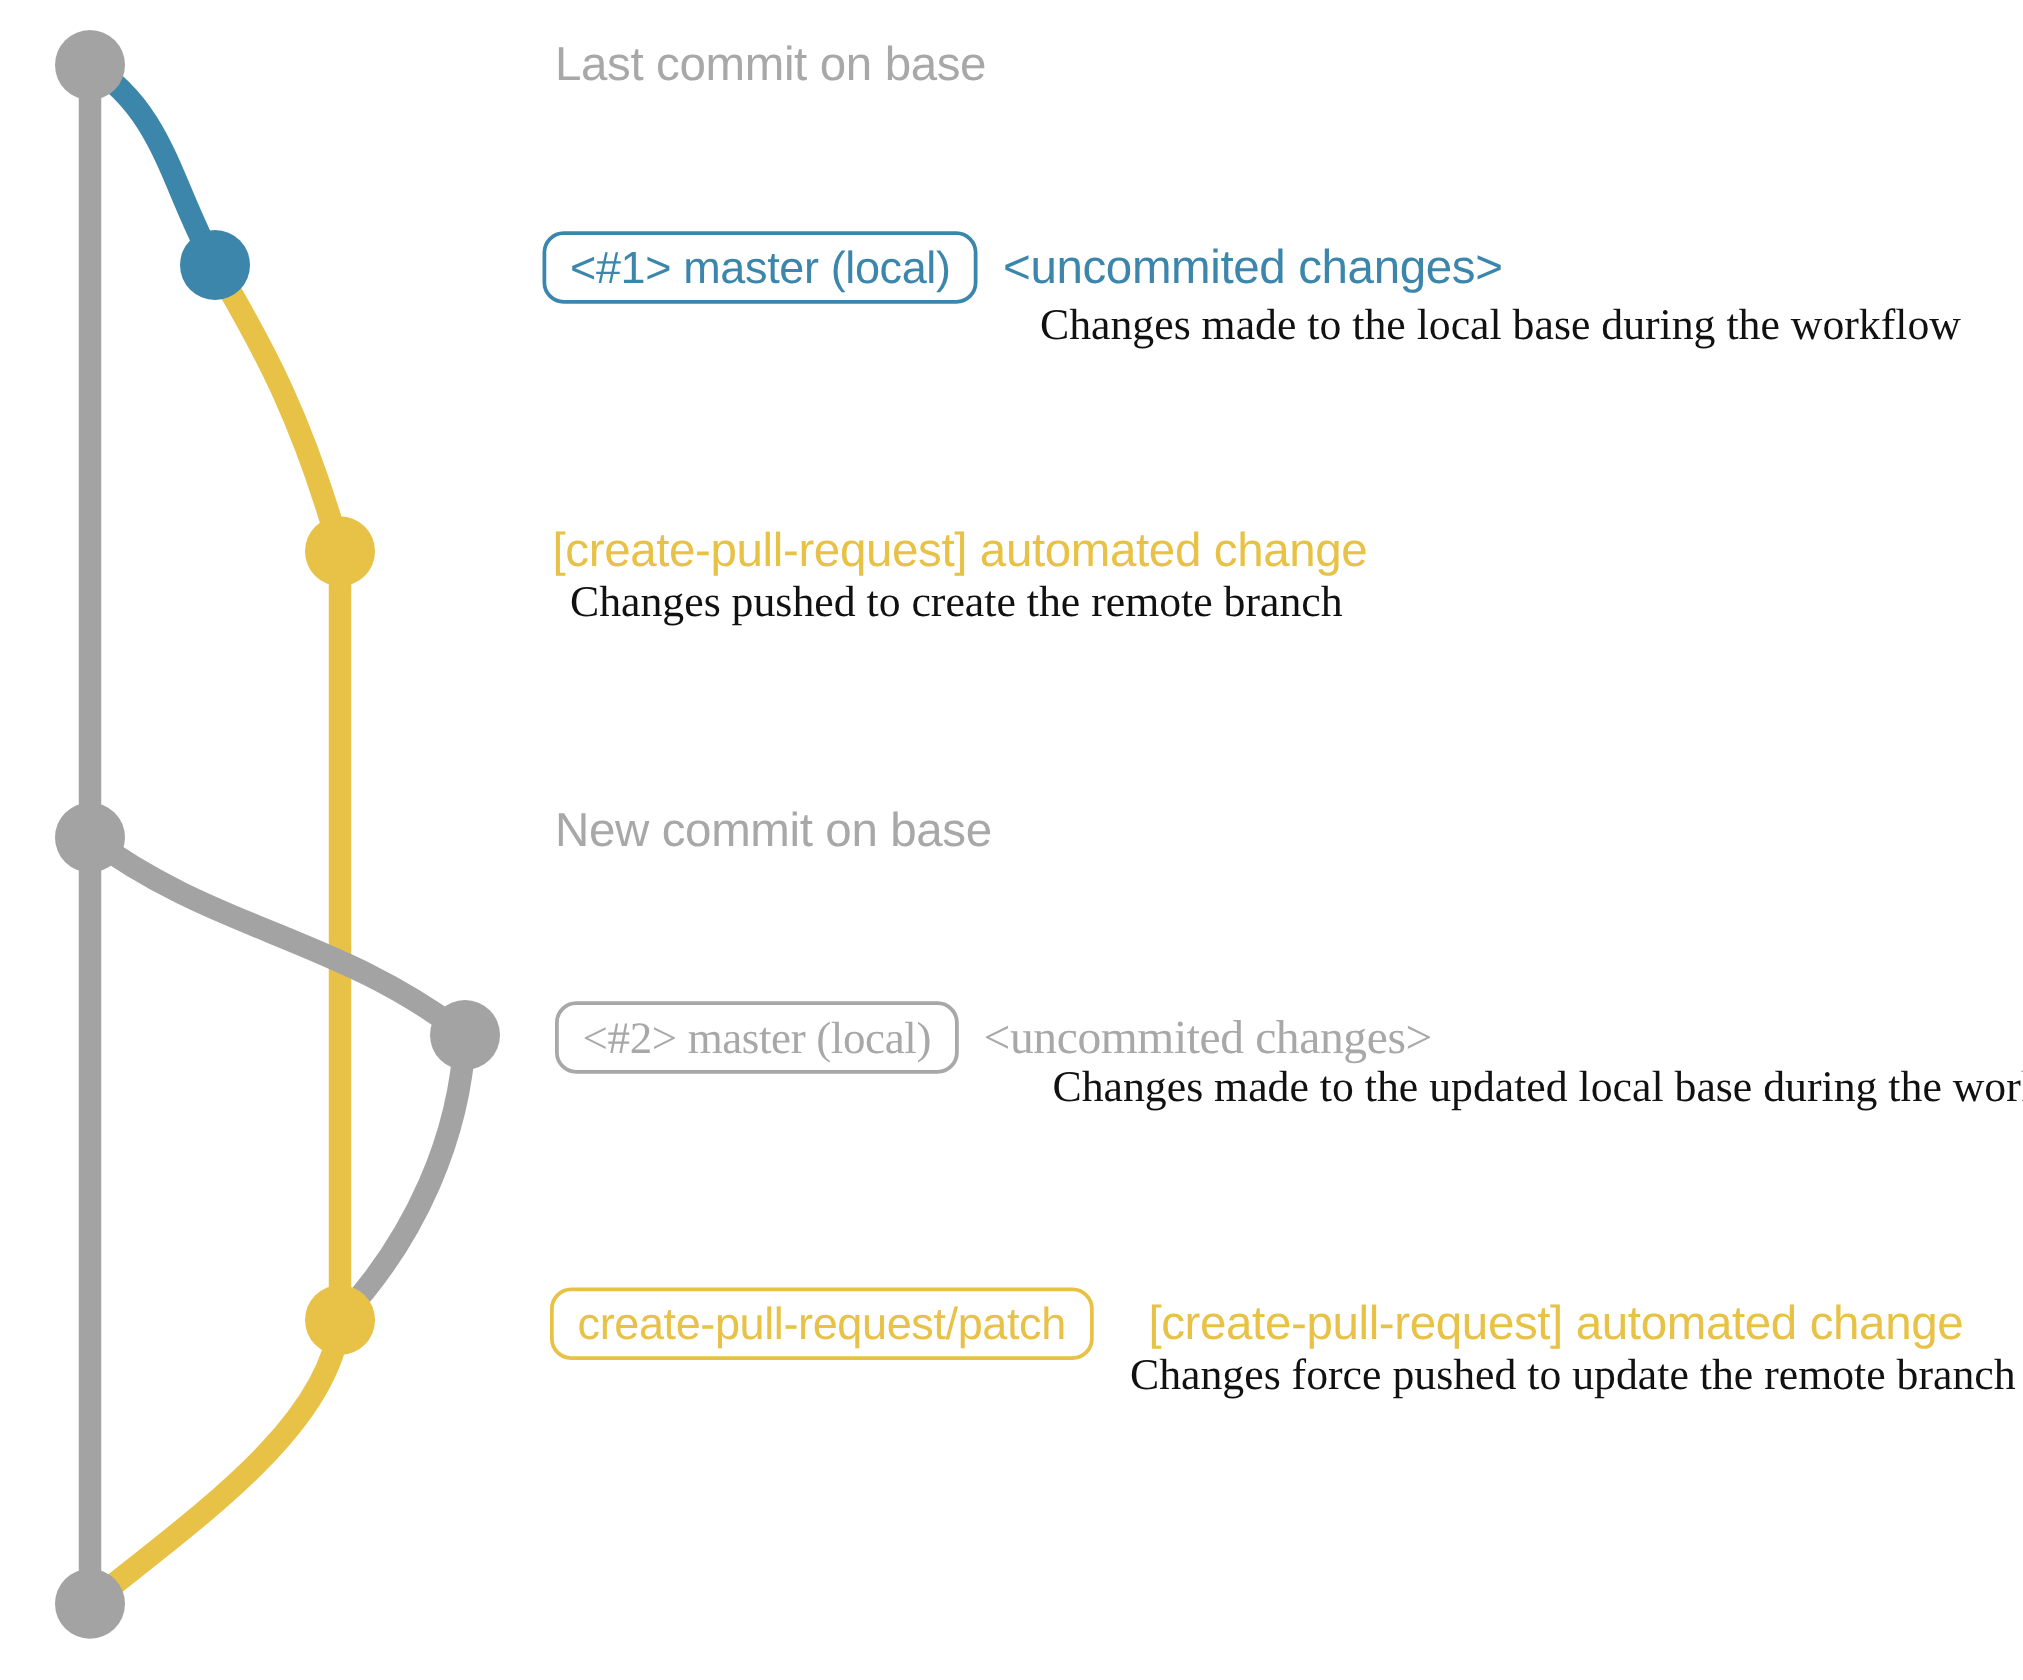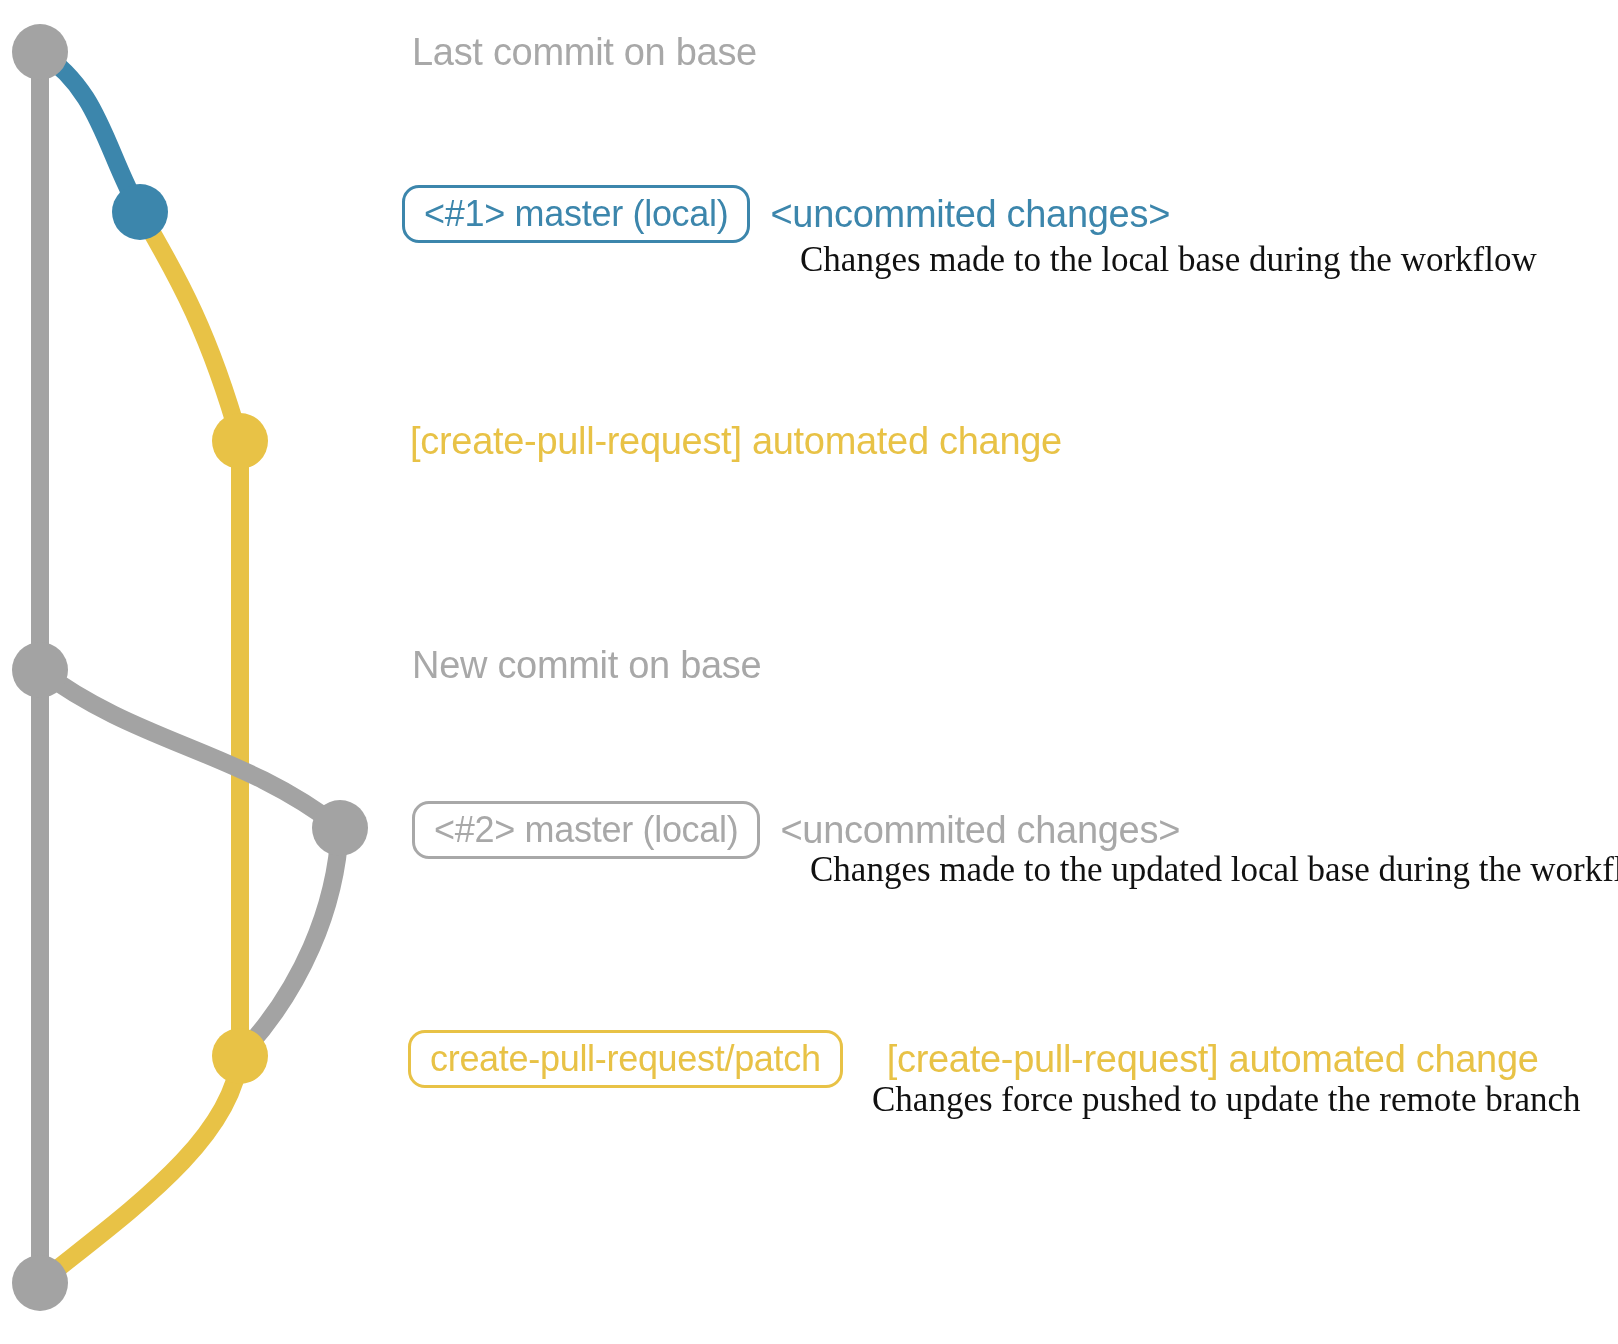--- a/index.html
+++ b/index.html
@@ -1,21 +1,21 @@
 <!DOCTYPE html>
 <html style="--blue: #3c86ac; --yellow: #e8c246; --gray: #a3a3a3; --gray_text: #a8a8a8; --dark: #111111;"><head>
 <meta charset="utf-8">
 <style>
   html, body { margin: 0; padding: 0; background: #ffffff; }
   body {
     width: 1618px; height: 1344px;
     position: relative; overflow: hidden;
     font-family: "Liberation Sans", sans-serif;
   }
-  .canvas { position: absolute; inset: 0; }
+  .canvas { position: absolute; inset: 0; margin-left: 32px; }
 
   svg.graph { position: absolute; left: 0; top: 0; }
   .edge { fill: none; stroke-width: 18px; stroke-linecap: round; }
   .edge-gray   { stroke: var(--gray); }
   .edge-blue   { stroke: var(--blue); }
   .edge-yellow { stroke: var(--yellow); }
   .dot-gray   { fill: var(--gray); }
   .dot-blue   { fill: var(--blue); }
   .dot-yellow { fill: var(--yellow); }
 
@@ -68,24 +68,25 @@
 
   <div class="label-row sans c-gray" style="left:412px; top:26px;">Last commit on base</div>
 
   <div class="row" style="left:402px; top:183px;">
     <div class="pill pill-blue">&lt;#1&gt; master (local)</div>
     <div class="sans c-blue">&lt;uncommited changes&gt;</div>
   </div>
   <div class="serif" style="left:800px; top:240px;">Changes made to the local base during the workflow</div>
 
   <div class="label-row sans c-yellow" style="left:410px; top:415px;">[create-pull-request] automated change</div>
+  <div class="serif" style="left:424px; top:462px;">Changes pushed to create the remote branch</div>
 
   <div class="label-row sans c-gray" style="left:412px; top:639px;">New commit on base</div>
 
-  <div class="row" style="left:412px; top:799px;">
+  <div class="row" style="left:412px; top:799px;font-family:Liberation Serif, serif;">
     <div class="pill pill-gray">&lt;#2&gt; master (local)</div>
     <div class="sans c-gray">&lt;uncommited changes&gt;</div>
   </div>
   <div class="serif" style="left:810px; top:850px;">Changes made to the updated local base during the workflow</div>
 
   <div class="row" style="left:408px; top:1028px;gap:44px;">
     <div class="pill pill-yellow">create-pull-request/patch</div>
     <div class="sans c-yellow">[create-pull-request] automated change</div>
   </div>
   <div class="serif" style="left:872px; top:1080px;">Changes force pushed to update the remote branch</div>

